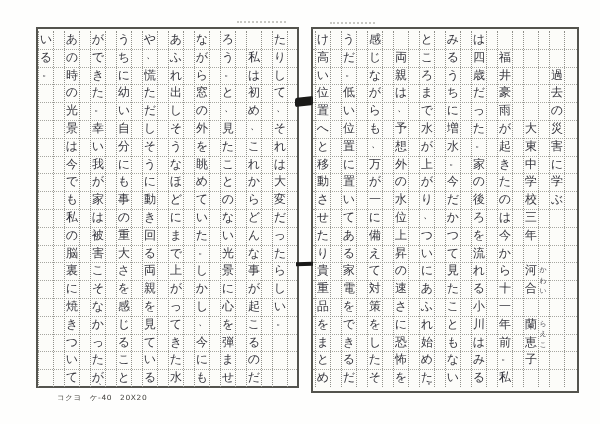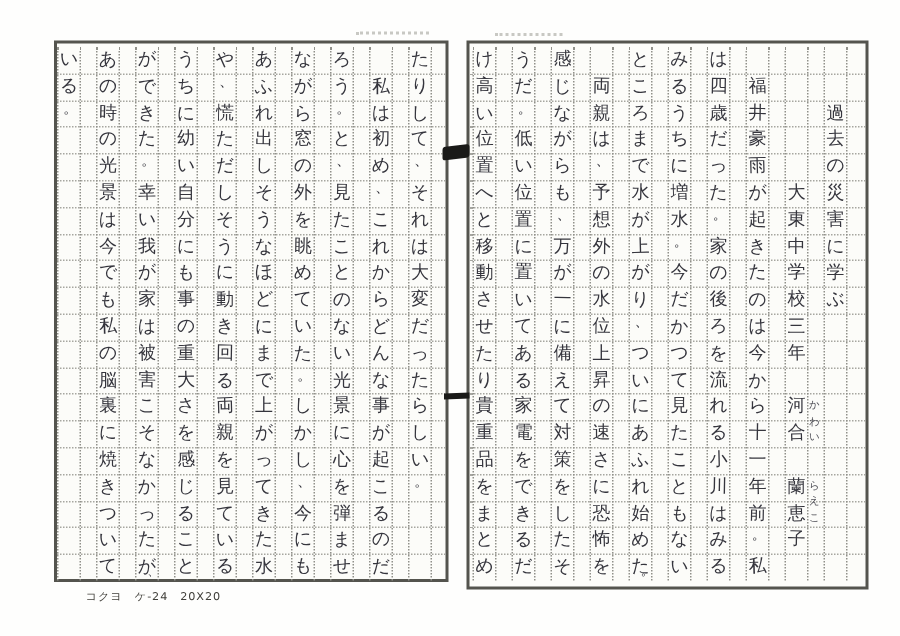--- a/index.html
+++ b/index.html
@@ -1252,13 +1252,13 @@
       </div>
       <div class="cell" style="height: 17.8px;">
         <span class="ch r1" style="line-height: 17.8px;">め</span>
       </div>
     </div>
   </div>
 
 <div class="binding-mark" id="binding-mark-top"></div>
 <div class="binding-mark" id="binding-mark-bottom"></div>
 
-<div id="brand-label">コクヨ ケ-24 20X20</div>
+<div id="brand-label">コクヨ ケ-40 20X20</div>
 
 </body></html>

